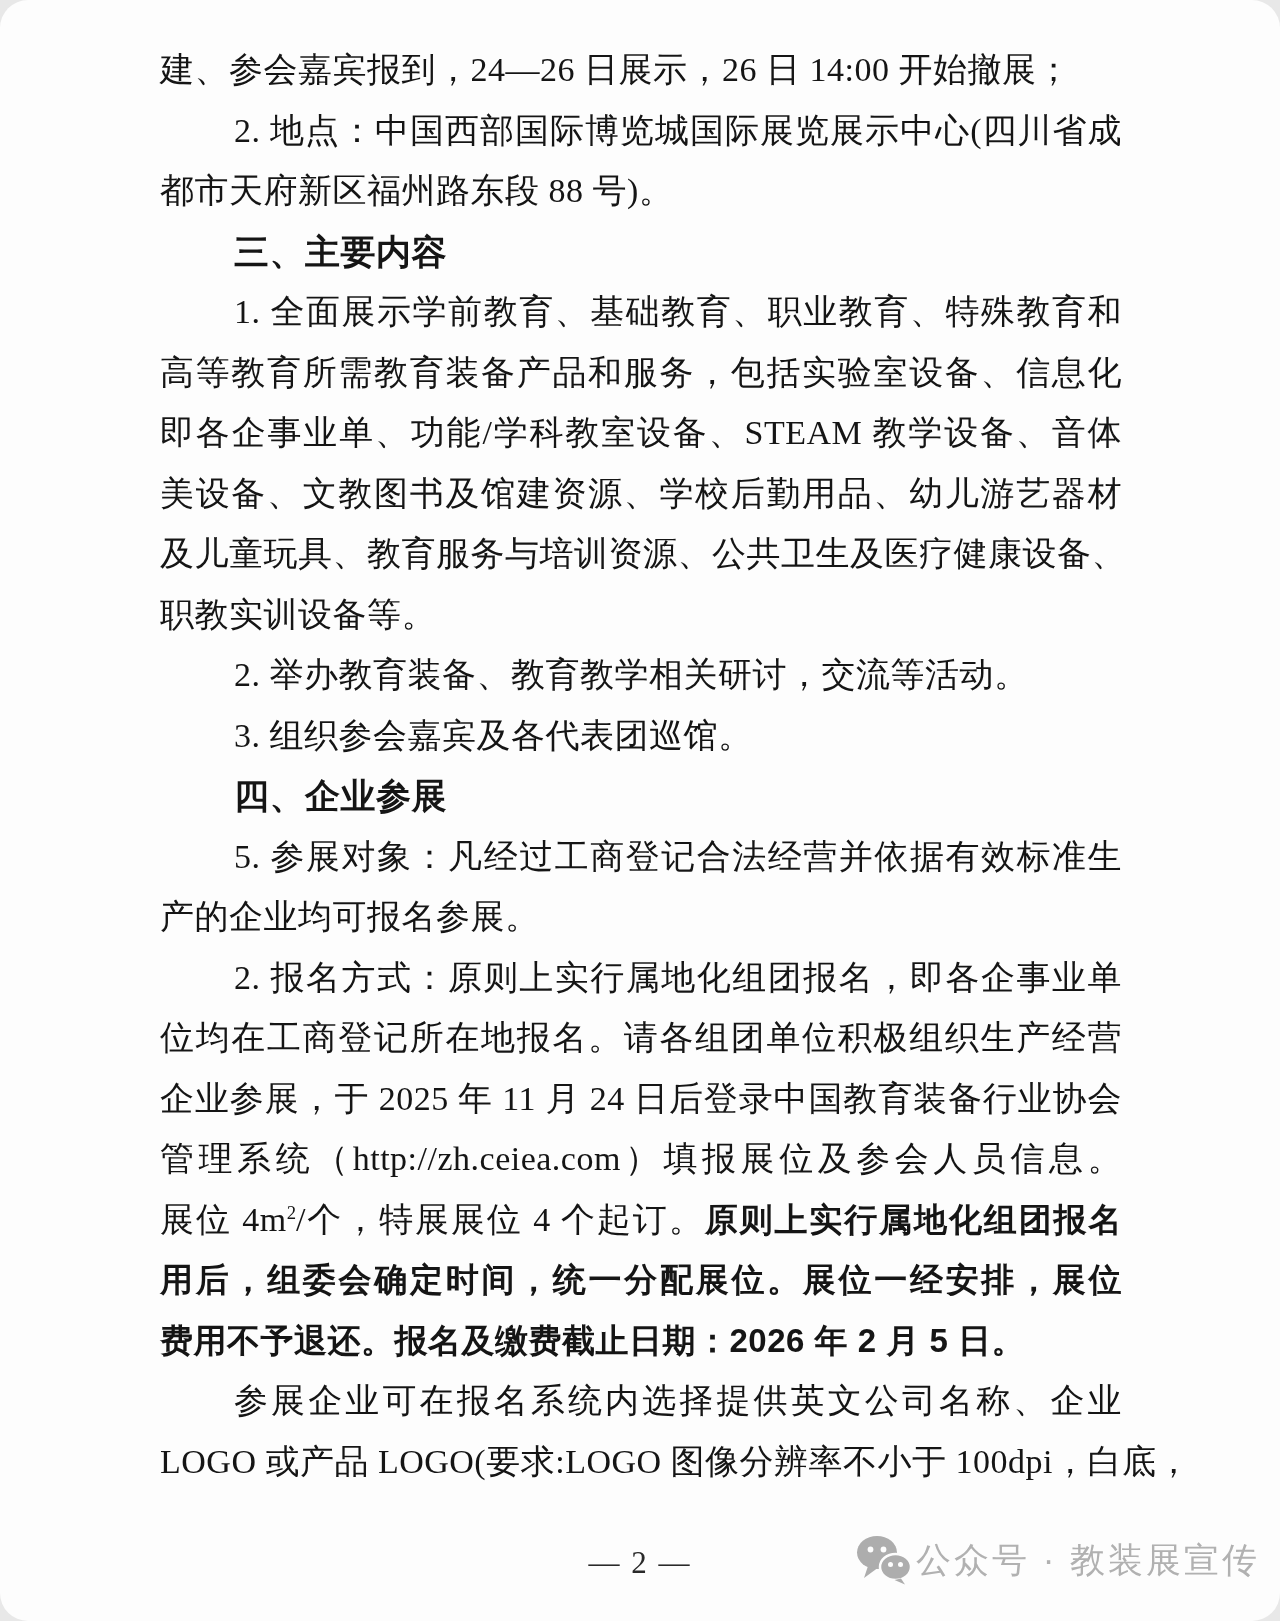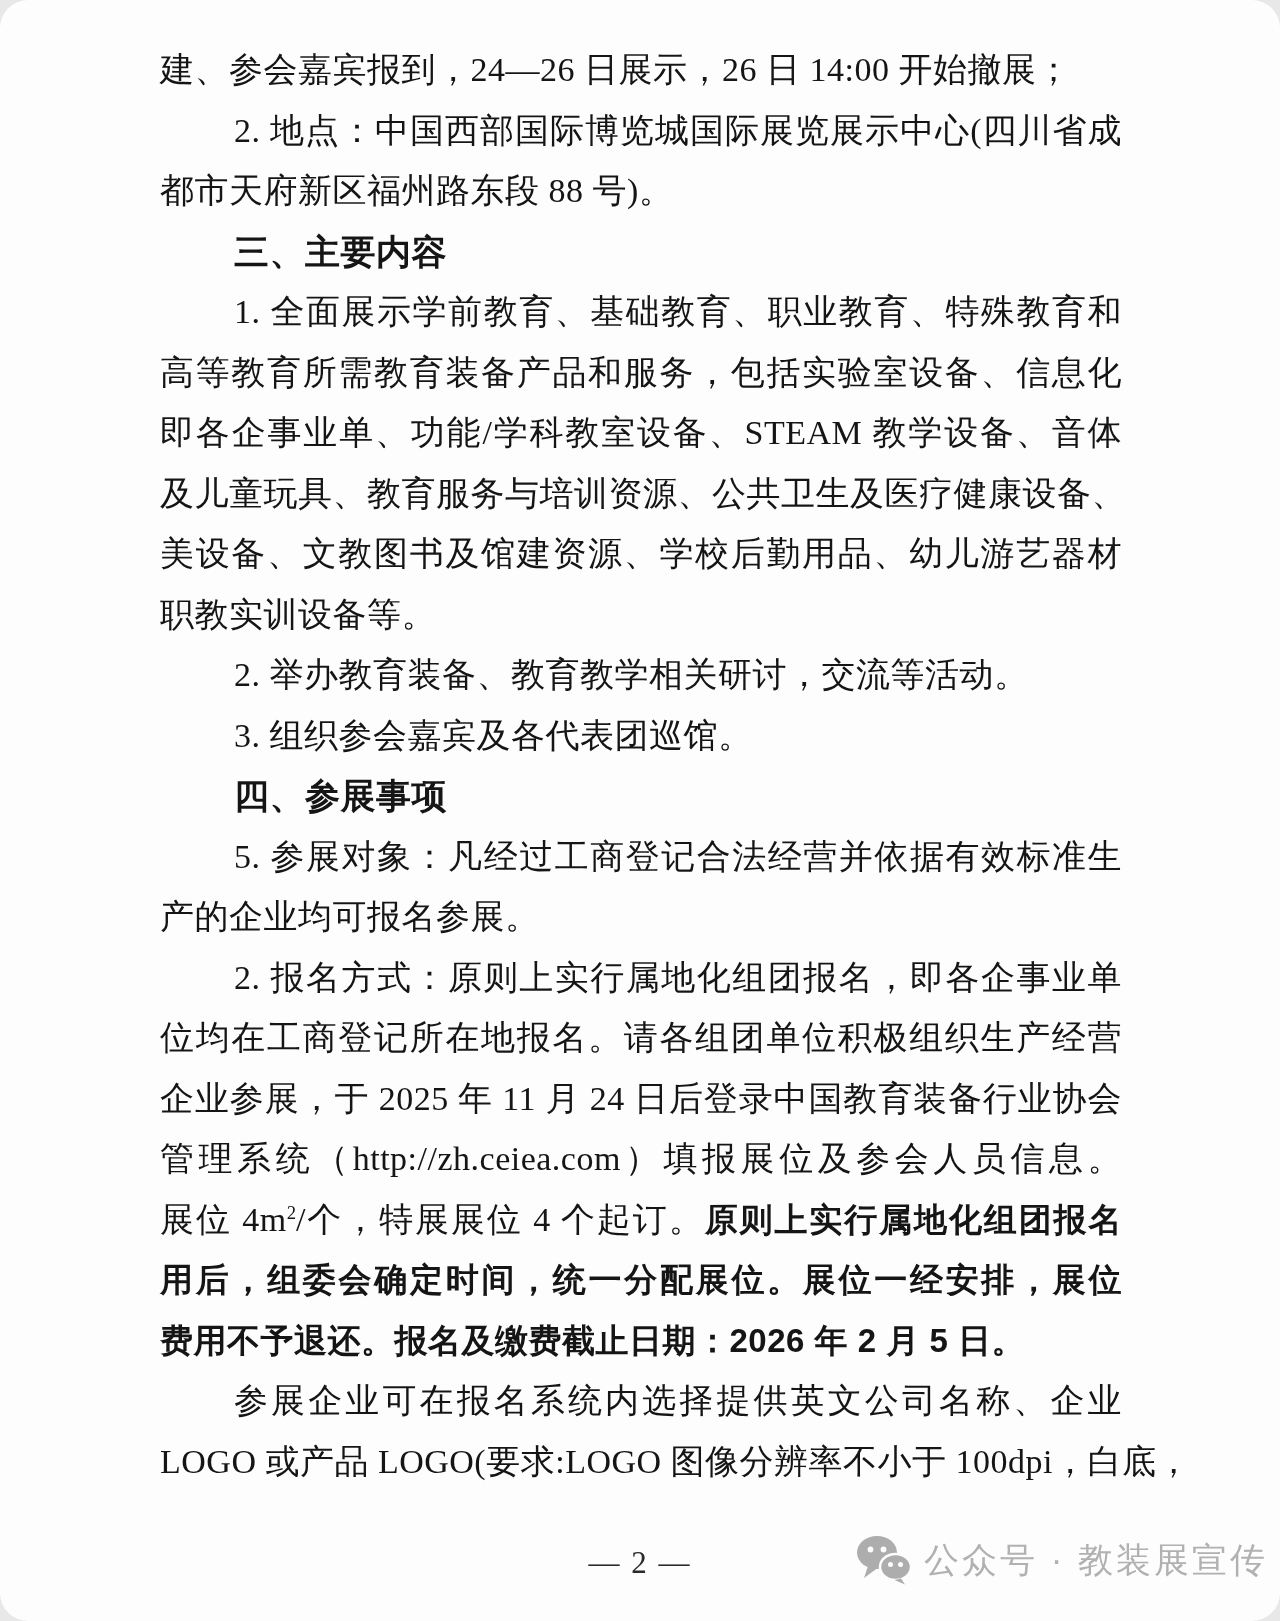--- a/index.html
+++ b/index.html
@@ -71,21 +71,21 @@
     font-size: 31px;
     color: #2a2a2a;
     letter-spacing: 2px;
   }
   .watermark {
     position: absolute;
     left: 856px;
     top: 2px;
     display: flex;
     align-items: center;
-    gap: 12px;
+    gap: 4px;
     font-family: "Liberation Sans", "DejaVu Sans", sans-serif;
     font-size: 35px;
     color: #b1b1b1;
     letter-spacing: 3px;
     white-space: nowrap;
   }
   .wm-icon {
     display: inline-flex;
     width: 56px;
     height: 50px;
@@ -97,26 +97,26 @@
 <div class="page">
 
   <div class="doc-body">
       <div class="line"><span>建、参会嘉宾报到，24—26 日展示，26 日 14:00 开始撤展；</span></div>
       <div class="line indent fill"><span>2. 地点：中国西部国际博览城国际展览展示中心(四川省成</span></div>
       <div class="line"><span>都市天府新区福州路东段 88 号)。</span></div>
       <div class="line indent heading"><span>三、主要内容</span></div>
       <div class="line indent fill"><span>1. 全面展示学前教育、基础教育、职业教育、特殊教育和</span></div>
       <div class="line fill"><span>高等教育所需教育装备产品和服务，包括实验室设备、信息化</span></div>
       <div class="line fill"><span>即各企事业单、功能/学科教室设备、STEAM 教学设备、音体</span></div>
+      <div class="line fill"><span>美设备、文教图书及馆建资源、学校后勤用品、幼儿游艺器材</span></div>
       <div class="line fill"><span>及儿童玩具、教育服务与培训资源、公共卫生及医疗健康设备、</span></div>
-      <div class="line fill"><span>美设备、文教图书及馆建资源、学校后勤用品、幼儿游艺器材</span></div>
       <div class="line"><span>职教实训设备等。</span></div>
       <div class="line indent"><span>2. 举办教育装备、教育教学相关研讨，交流等活动。</span></div>
       <div class="line indent"><span>3. 组织参会嘉宾及各代表团巡馆。</span></div>
-      <div class="line indent heading"><span>四、参展事项</span></div>
+      <div class="line indent heading"><span>四、企业参展</span></div>
       <div class="line indent fill"><span>5. 参展对象：凡经过工商登记合法经营并依据有效标准生</span></div>
       <div class="line"><span>产的企业均可报名参展。</span></div>
       <div class="line indent fill"><span>2. 报名方式：原则上实行属地化组团报名，即各企事业单</span></div>
       <div class="line fill"><span>位均在工商登记所在地报名。请各组团单位积极组织生产经营</span></div>
       <div class="line fill"><span>企业参展，于 2025 年 11 月 24 日后登录中国教育装备行业协会</span></div>
       <div class="line fill"><span>管理系统（http://zh.ceiea.com）填报展位及参会人员信息。</span></div>
       <div class="line fill"><span>展位 4m</span><span class="seg-sup">2</span><span>/个，特展展位 4 个起订。</span><span class="seg-bold">原则上实行属地化组团报名</span></div>
       <div class="line fill"><span class="seg-bold">用后，组委会确定时间，统一分配展位。展位一经安排，展位</span></div>
       <div class="line"><span class="seg-bold">费用不予退还。报名及缴费截止日期：2026 年 2 月 5 日。</span></div>
       <div class="line indent fill"><span>参展企业可在报名系统内选择提供英文公司名称、企业</span></div>

